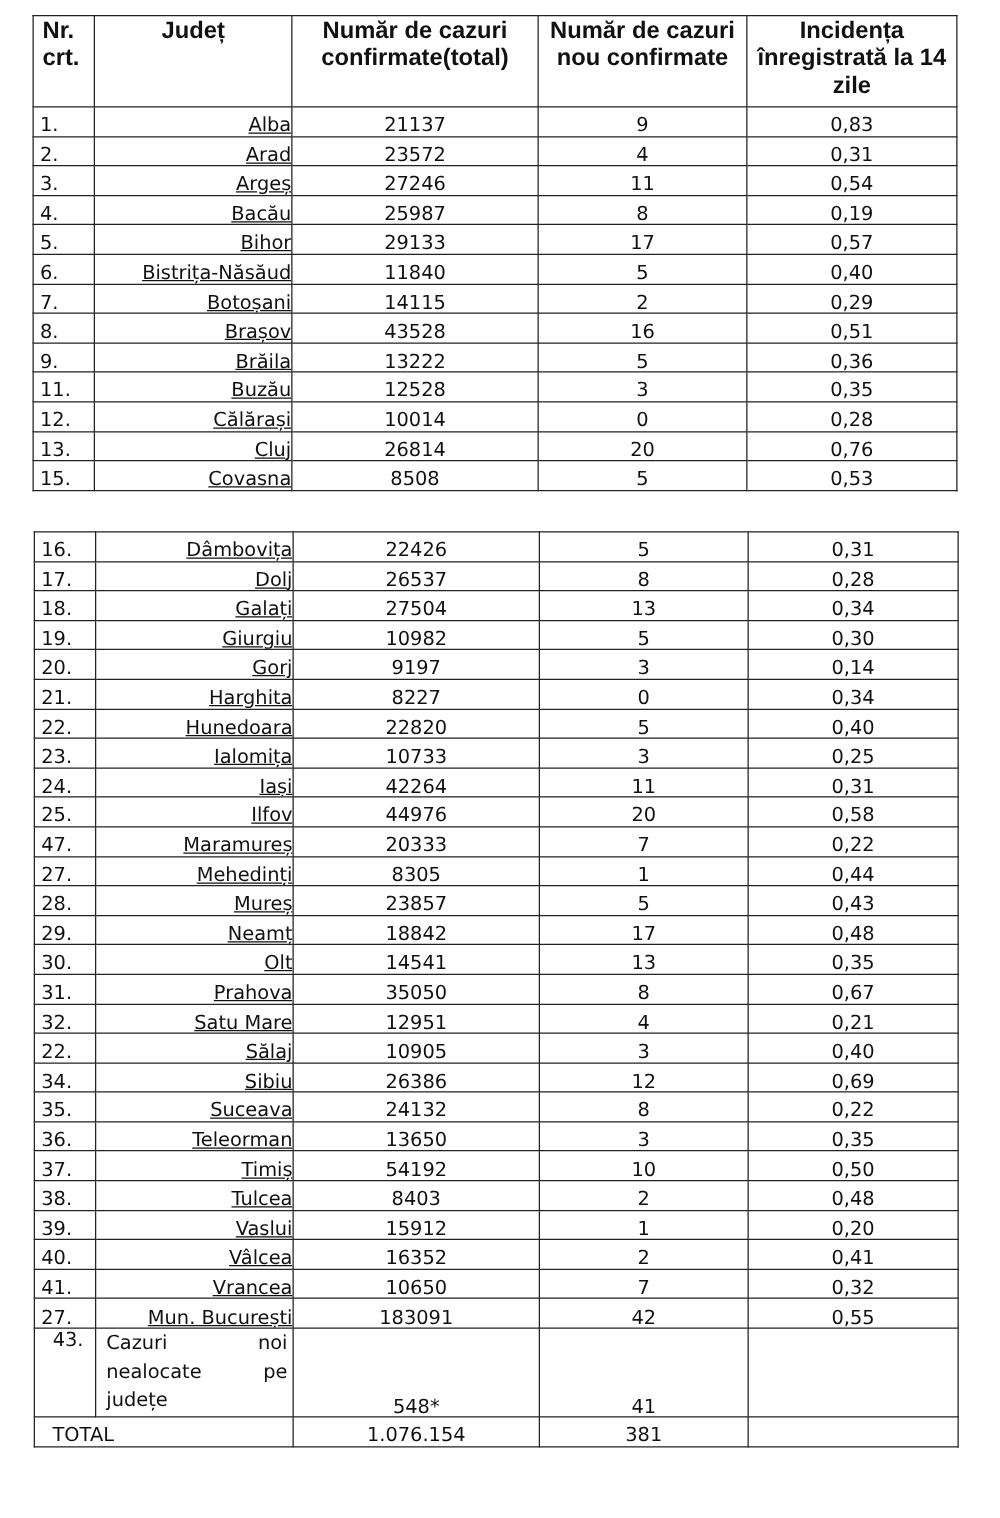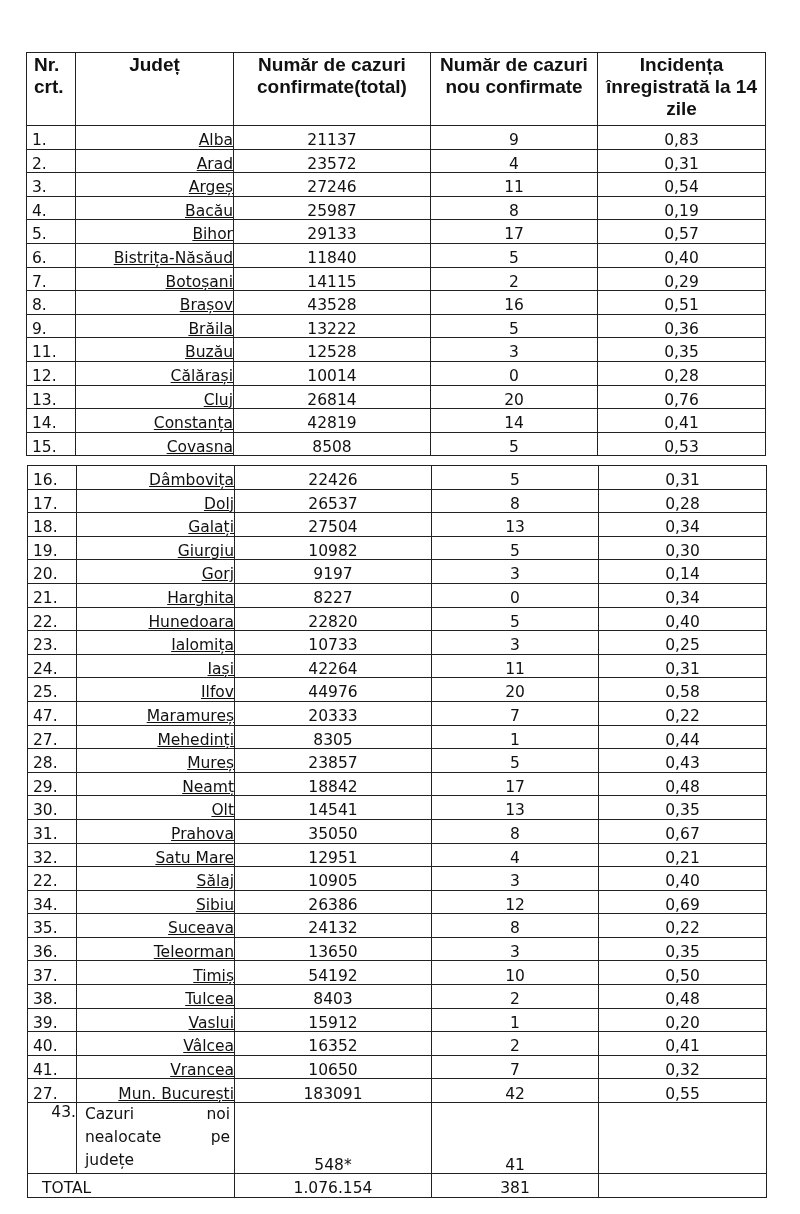--- a/index.html
+++ b/index.html
@@ -1,30 +1,30 @@
 <!DOCTYPE html>
 <html><head>
 <meta charset="utf-8">
 <style>
   html, body { margin: 0; padding: 0; background: #ffffff; }
   body { width: 800px; height: 1214px; position: relative; overflow: hidden;
          font-family: "DejaVu Sans", sans-serif; color: #111; }
-  table { border-collapse: collapse; position: absolute; table-layout: fixed; margin-top: 40px; }
+  table { border-collapse: collapse; position: absolute; table-layout: fixed; }
   td, th { border: 1.5px solid #222; padding: 0; font-size: 15.5px; line-height: 1; overflow: hidden; white-space: nowrap; }
   #t1 { left: 26px; top: 12px; width: 739px; }
   #t2 { left: 27px; top: 425px; width: 739px; }
   col.c1 { width: 49px; } col.c2 { width: 158px; } col.c3 { width: 197px; } col.c4 { width: 167px; } col.c5 { width: 168px; }
   th { font-family: "Liberation Sans", sans-serif; font-weight: bold; font-size: 19px; line-height: 22px; vertical-align: top; text-align: center; height: 71px; white-space: normal; padding-top: 1px; }
   th.nr { text-align: left; padding-left: 7px; }
   tr.r td { height: 22.6px; vertical-align: bottom; }
   td.nr { text-align: left; padding-left: 5px; }
   td.name { text-align: right; padding-left: 8px; text-decoration: underline; }
   td.num { text-align: center; }
   tr.tall td { height: 68px; vertical-align: bottom; }
-  td.nr-top { vertical-align: top !important; text-align: right; padding-left: 5px; padding-top: 2px; }
+  td.nr-top { vertical-align: top !important; text-align: center; padding-left: 5px; padding-top: 2px; }
   td.just { white-space: normal; text-align: justify; text-align-last: left; line-height: 23px; padding-left: 8px; padding-right: 4px; vertical-align: top !important; }
   .justline { display: flex; justify-content: space-between; }
   tr.total td { height: 22.6px; vertical-align: bottom; }
   td.totlabel { text-align: left; padding-left: 14px; }
 </style>
 </head>
 <body>
 
 <table id="t1">
   <colgroup>
@@ -120,27 +120,20 @@
         <td class="num">10014</td>
         <td class="num">0</td>
         <td class="num">0,28</td>
       </tr>
       <tr class="r">
         <td class="nr">13.</td>
         <td class="name">Cluj</td>
         <td class="num">26814</td>
         <td class="num">20</td>
         <td class="num">0,76</td>
-      </tr>
-      <tr class="r">
-        <td class="nr">14.</td>
-        <td class="name">Constanța</td>
-        <td class="num">42819</td>
-        <td class="num">14</td>
-        <td class="num">0,41</td>
       </tr>
       <tr class="r">
         <td class="nr">15.</td>
         <td class="name">Covasna</td>
         <td class="num">8508</td>
         <td class="num">5</td>
         <td class="num">0,53</td>
       </tr>
     </tbody>
 </table>

